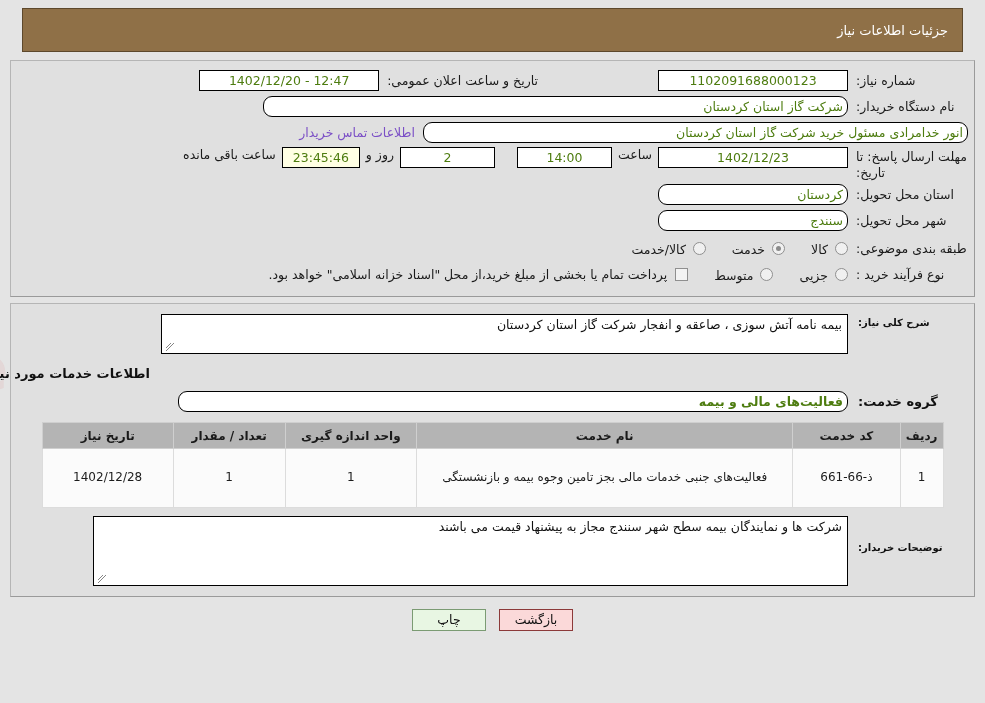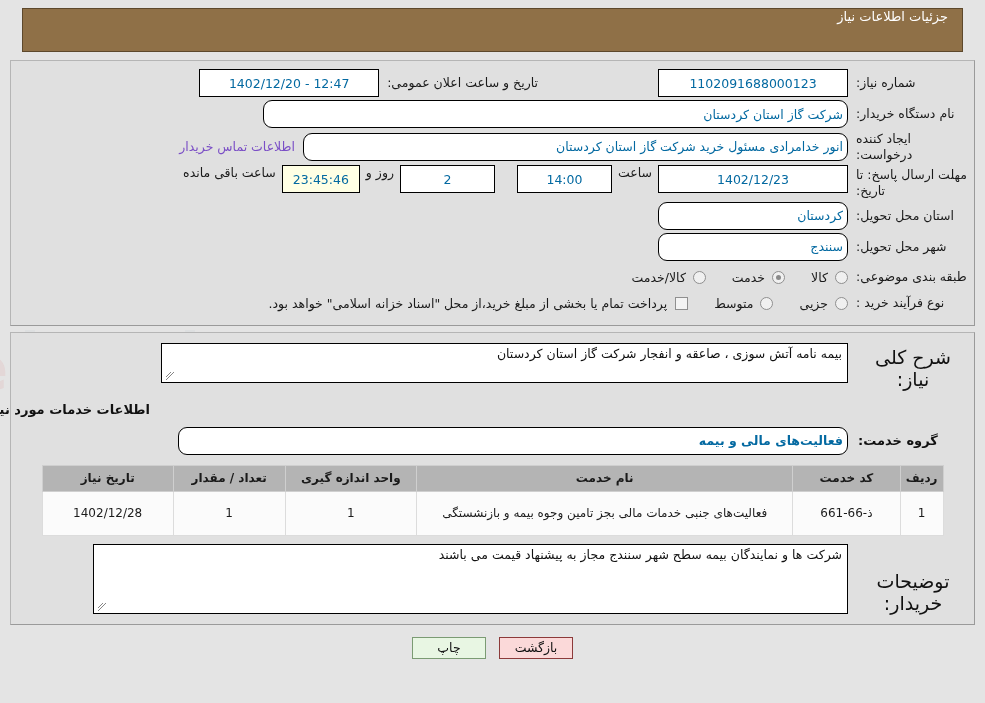--- a/index.html
+++ b/index.html
@@ -15,20 +15,21 @@
     direction: rtl;
   }
 
   
   .page-header {
     margin: 8px 22px 8px 22px;
     height: 44px;
     background: #8f7047;
     border: 1px solid #5d482c;
     display: flex;
+    align-items: center;
     justify-content: flex-start;
     padding: 0 14px;
   }
   .page-header .title {
     color: #ffffff;
     font-size: 13px;
     letter-spacing: .2px;
   }
 
   
@@ -67,23 +68,23 @@
     text-align: left;
     padding-left: 8px;
     flex: 0 0 auto;
     line-height: 1.25;
   }
   .lbl.w-right { width: 120px; text-align: left; }
 
   .fld {
     background: #ffffff;
     border: 1px solid #000000;
-    height: 28px;
-    font-size: 12.5px;
-    color: #0369a1;
+    height: 21px;
+    font-size: 12.5px;
+    color: #4d7c0f;
     display: flex;
     align-items: center;
     padding: 0 4px;
     overflow: hidden;
     white-space: nowrap;
   }
   .fld.right  { justify-content: flex-start; border-radius: 9px; }
 
   .w-number   { width: 190px; justify-content: center; }
   .w-org      { width: 585px; }
@@ -150,27 +151,27 @@
   .chk-text {
     font-size: 12.5px;
     color: #1a1a1a;
     padding-right: 8px;
     white-space: nowrap;
   }
 
   
   .ta-row { display: flex; align-items: flex-start; margin-bottom: 4px; }
   .ta-lbl {
-    font-size: 19px;
-    font-weight: normal;
+    font-size: 10px;
+    font-weight: bold;
     color: #111;
     padding-left: 10px;
     padding-top: 3px;
     width: 120px;
-    text-align: center;
+    text-align: left;
     flex: 0 0 auto;
   }
   .ta {
     background: #fff;
     border: 1px solid #000;
     font-size: 12.5px;
     color: #111;
     padding: 2px 5px;
     position: relative;
     overflow: hidden;
@@ -217,21 +218,21 @@
     height: 26px;
     padding: 2px 5px;
     text-align: center;
     white-space: nowrap;
   }
   table.items td {
     background: #fbfbfb;
     border: 1px solid #dcdcdc;
     font-size: 12px;
     color: #1c1c1c;
-    padding: 13px 6px;
+    padding: 20px 6px;
     text-align: center;
     vertical-align: middle;
     line-height: 1.45;
   }
   .col-idx  { width: 34px; }
   .col-code { width: 108px; }
   .col-name { width: 380px; }
   .col-unit { width: 132px; }
   .col-qty  { width: 112px; }
   .col-date { width: 132px; }
@@ -286,21 +287,20 @@
     <div class="lbl" style="padding-right:120px;">تاریخ و ساعت اعلان عمومی:</div>
     <div class="fld w-announce">12:47 - 1402/12/20</div>
   </div>
 
   <div class="row">
     <div class="lbl w-right">نام دستگاه خریدار:</div>
     <div class="fld w-org right">شرکت گاز استان کردستان</div>
   </div>
 
   <div class="row">
-    <div class="lbl w-right">ایجاد کننده درخواست:</div>
     <div class="fld w-creator right">انور خدامرادی مسئول خرید  شرکت گاز استان کردستان</div>
     <div class="link">اطلاعات تماس خریدار</div>
   </div>
 
   <div class="row" style="align-items:flex-start;">
     <div class="lbl w-right" style="padding-top:2px;">
       <div>مهلت ارسال پاسخ: تا</div>
       <div>تاریخ:</div>
     </div>
     <div class="fld w-date">1402/12/23</div>

